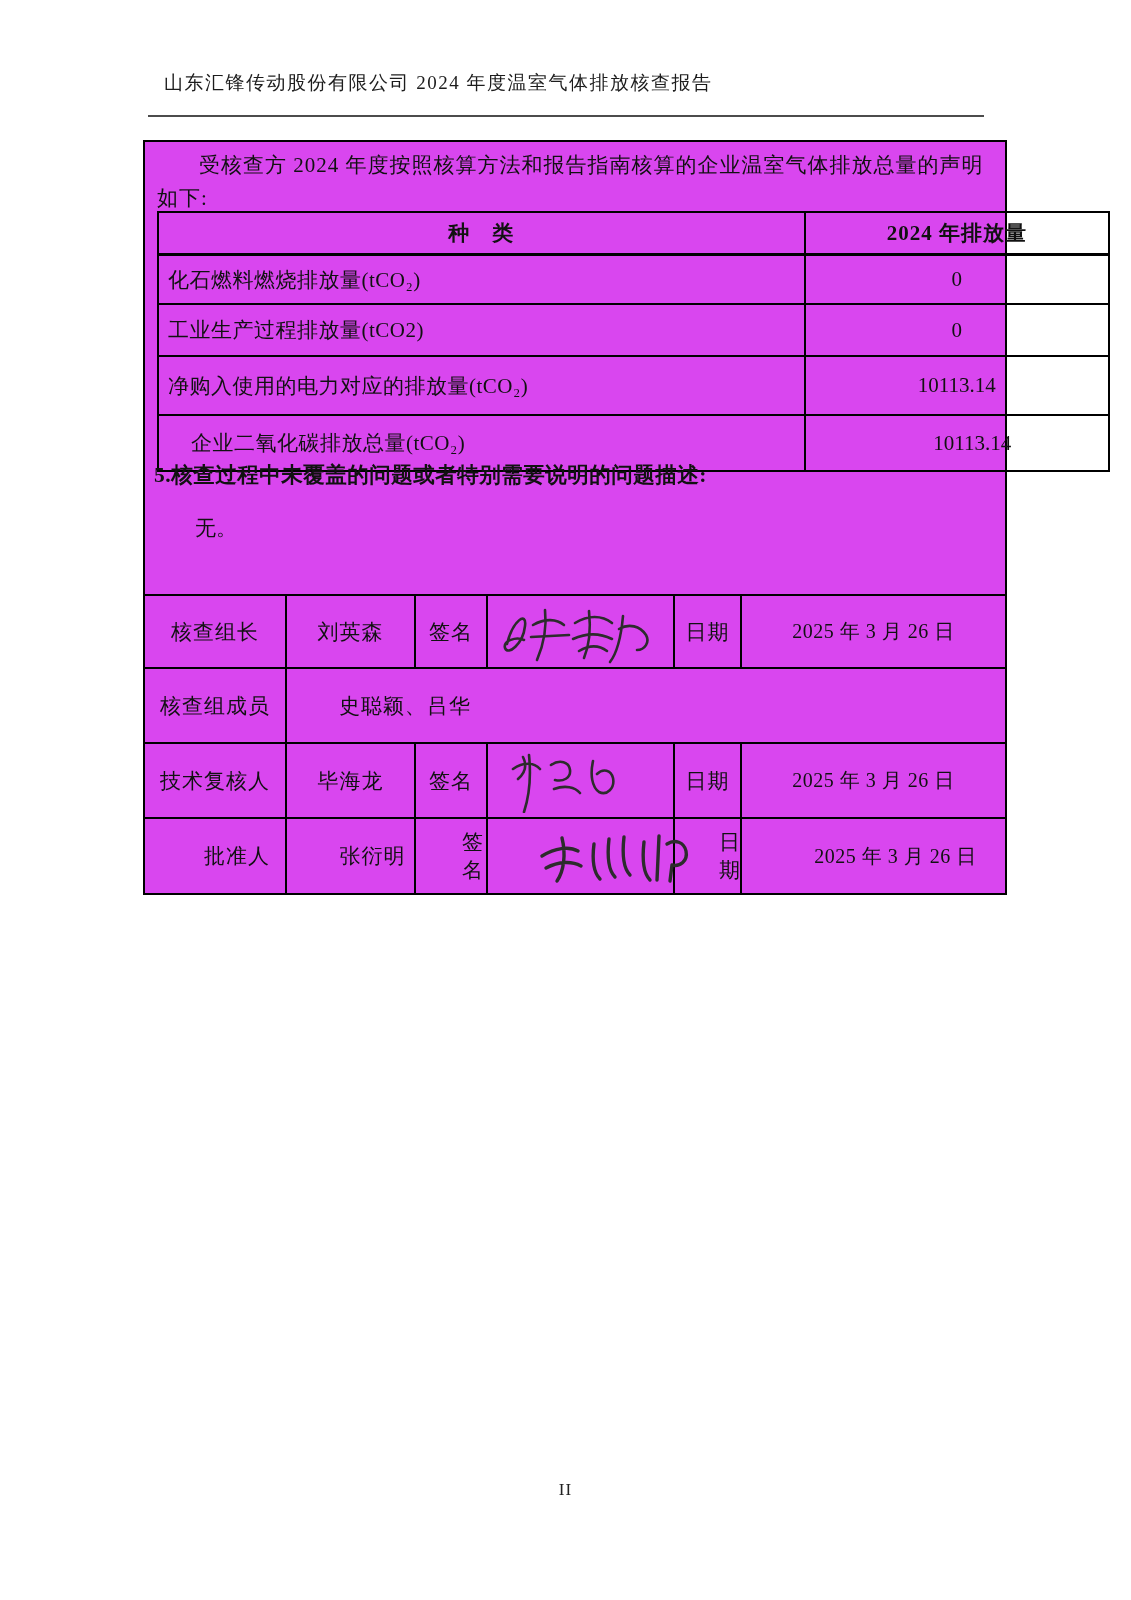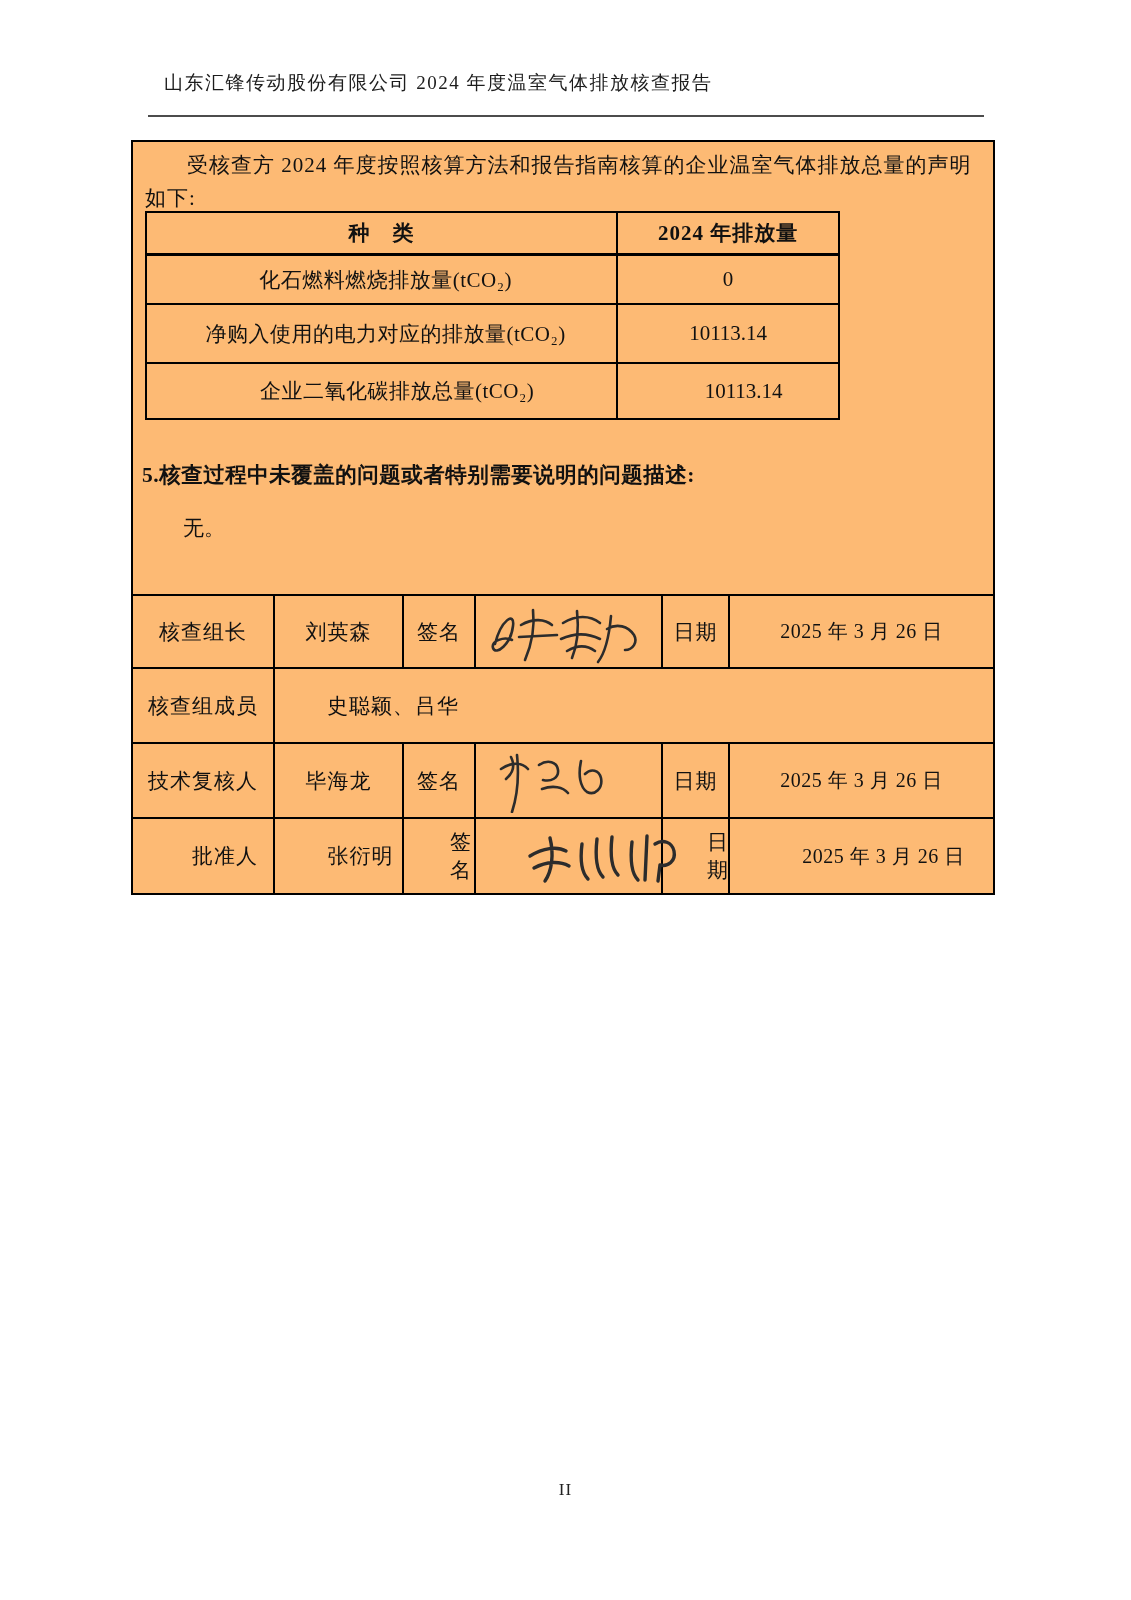--- a/index.html
+++ b/index.html
@@ -29,59 +29,59 @@
     padding-left: 16px;
     font-size: 19px;
     letter-spacing: 1.5px;
     color: #1c1c1c;
     white-space: nowrap;
   }
 
   
   .outer-box {
     position: absolute;
-    left: 131px;
+    left: 143px;
     top: 140px;
     width: 860px;
     height: 751px;
     border: 2px solid #000;
-    background: #fdba74;
+    background: #d946ef;
   }
 
   .statement {
     margin: 0;
     padding: 7px 8px 0 12px;
     font-size: 21px;
     line-height: 33px;
     letter-spacing: 1px;
     text-indent: 2em;
   }
 
   
   .emissions {
     position: absolute;
     left: 12px;
     top: 69px;
-    width: 695px;
+    width: 953px;
     border-collapse: collapse;
     table-layout: fixed;
   }
   .emissions th, .emissions td {
     border: 2px solid #000;
     font-size: 21px;
   }
   .emissions th {
     height: 38px;
     font-weight: bold;
     text-align: center;
     border-bottom: 3px solid #000;
     letter-spacing: 1px;
   }
   .emissions td.cat {
-    text-align: center;
+    text-align: left;
     padding-left: 9px;
     letter-spacing: 0.5px;
     border-radius: 17px;
   }
   .emissions td.val { text-align: center; }
   .emissions tr.h45 td { height: 45px; }
   .emissions tr.h48 td { height: 48px; }
   .emissions tr.h55 td { height: 55px; }
   .emissions tr.h52 td { height: 52px; padding-left: 32px; }
   .col-cat { width: 68%; }
@@ -175,20 +175,24 @@
         </colgroup>
       <thead>
         <tr>
           <th>种　类</th>
           <th>2024 年排放量</th>
         </tr>
       </thead>
       <tbody>
         <tr class="h45">
           <td class="cat">化石燃料燃烧排放量(tCO₂)</td>
+          <td class="val">0</td>
+        </tr>
+        <tr class="h48">
+          <td class="cat">工业生产过程排放量(tCO2)</td>
           <td class="val">0</td>
         </tr>
         <tr class="h55">
           <td class="cat">净购入使用的电力对应的排放量(tCO₂)</td>
           <td class="val">10113.14</td>
         </tr>
         <tr class="h52">
           <td class="cat">企业二氧化碳排放总量(tCO₂)</td>
           <td class="val">10113.14</td>
         </tr>

